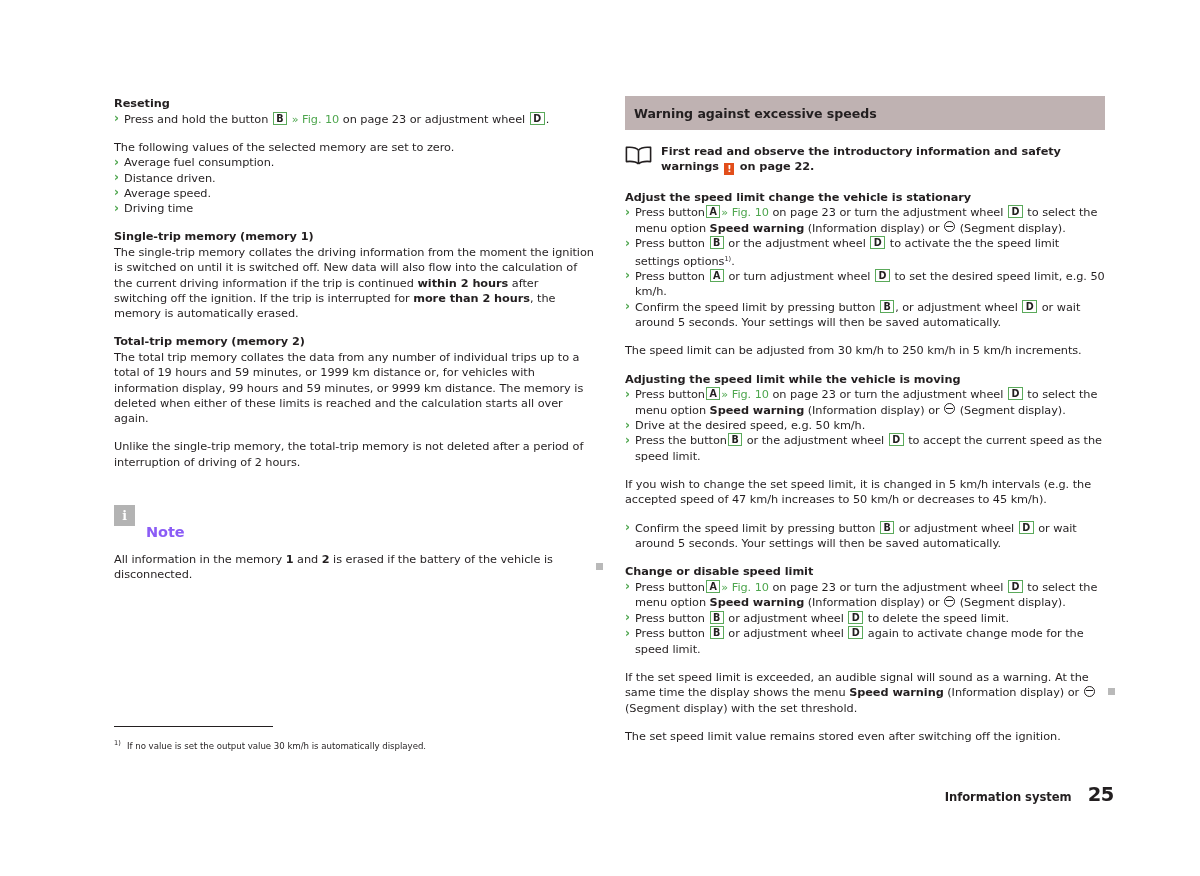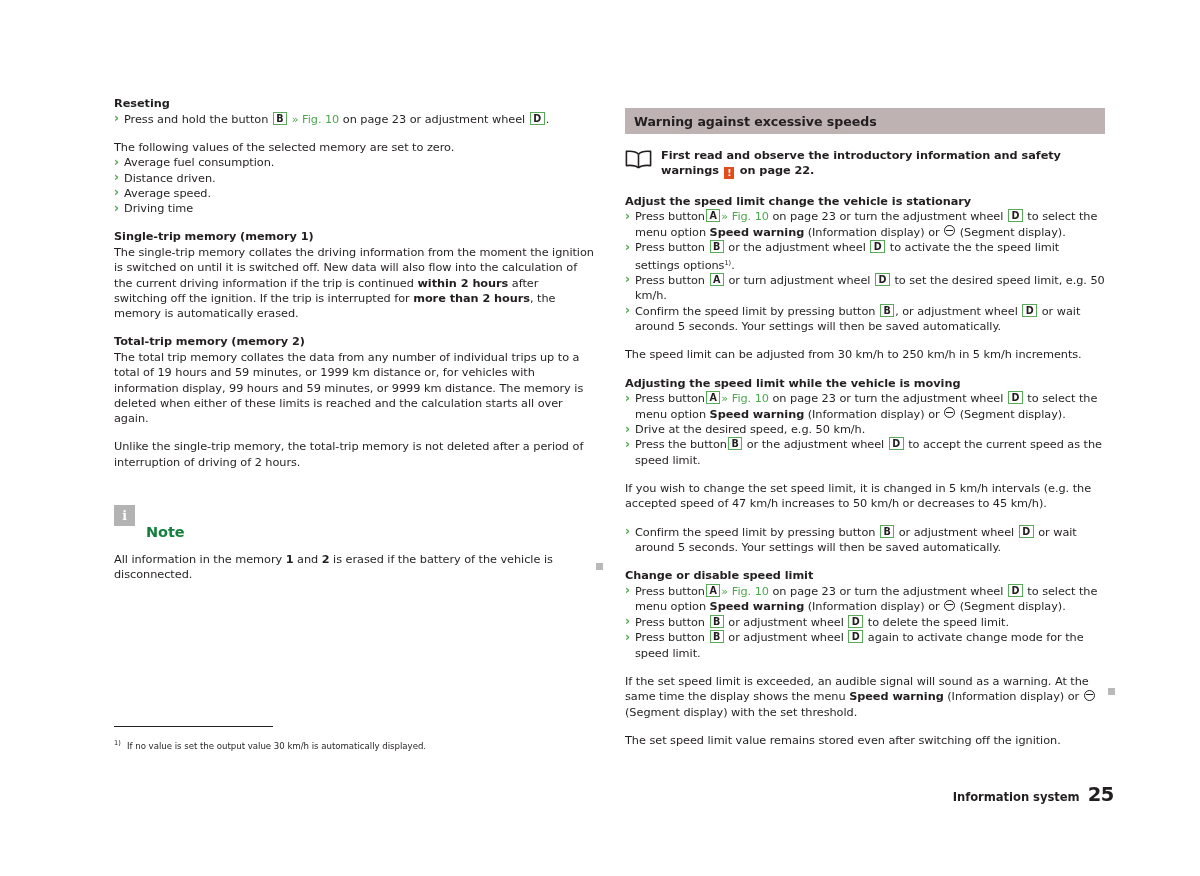--- a/index.html
+++ b/index.html
@@ -124,31 +124,31 @@
     color: #ffffff;
     font-weight: bold;
     font-size: 12.5px;
     line-height: 21px;
     text-align: center;
     font-family: "DejaVu Serif", "Liberation Serif", serif;
   }
   .note-title {
     font-size: 14.5px;
     font-weight: bold;
-    color: #15803d;
+    color: #8b5cf6;
     letter-spacing: -0.1px;
     margin-top: 33px;
   }
 
   
   .section-bar {
     background: #bfb2b2;
-    height: 26px;
+    height: 34px;
     width: 480px;
-    margin: 12px 0 14px 0;
+    margin: 0 0 14px 0;
     display: flex;
     align-items: center;
   }
   .section-bar-title {
     font-size: 12.6px;
     font-weight: bold;
     color: #231f20;
     padding-left: 9px;
     letter-spacing: -0.05px;
   }
@@ -220,21 +220,21 @@
     width: 13px;
   }
 
   
   .pagefooter {
     position: absolute;
     right: 86px;
     top: 783px;
     display: flex;
     align-items: baseline;
-    gap: 8px;
+    gap: 16px;
   }
   .footer-chapter {
     font-size: 11.6px;
     font-weight: bold;
     letter-spacing: -0.05px;
   }
   .footer-pageno {
     font-size: 19.5px;
     font-weight: bold;
     letter-spacing: -0.4px;

